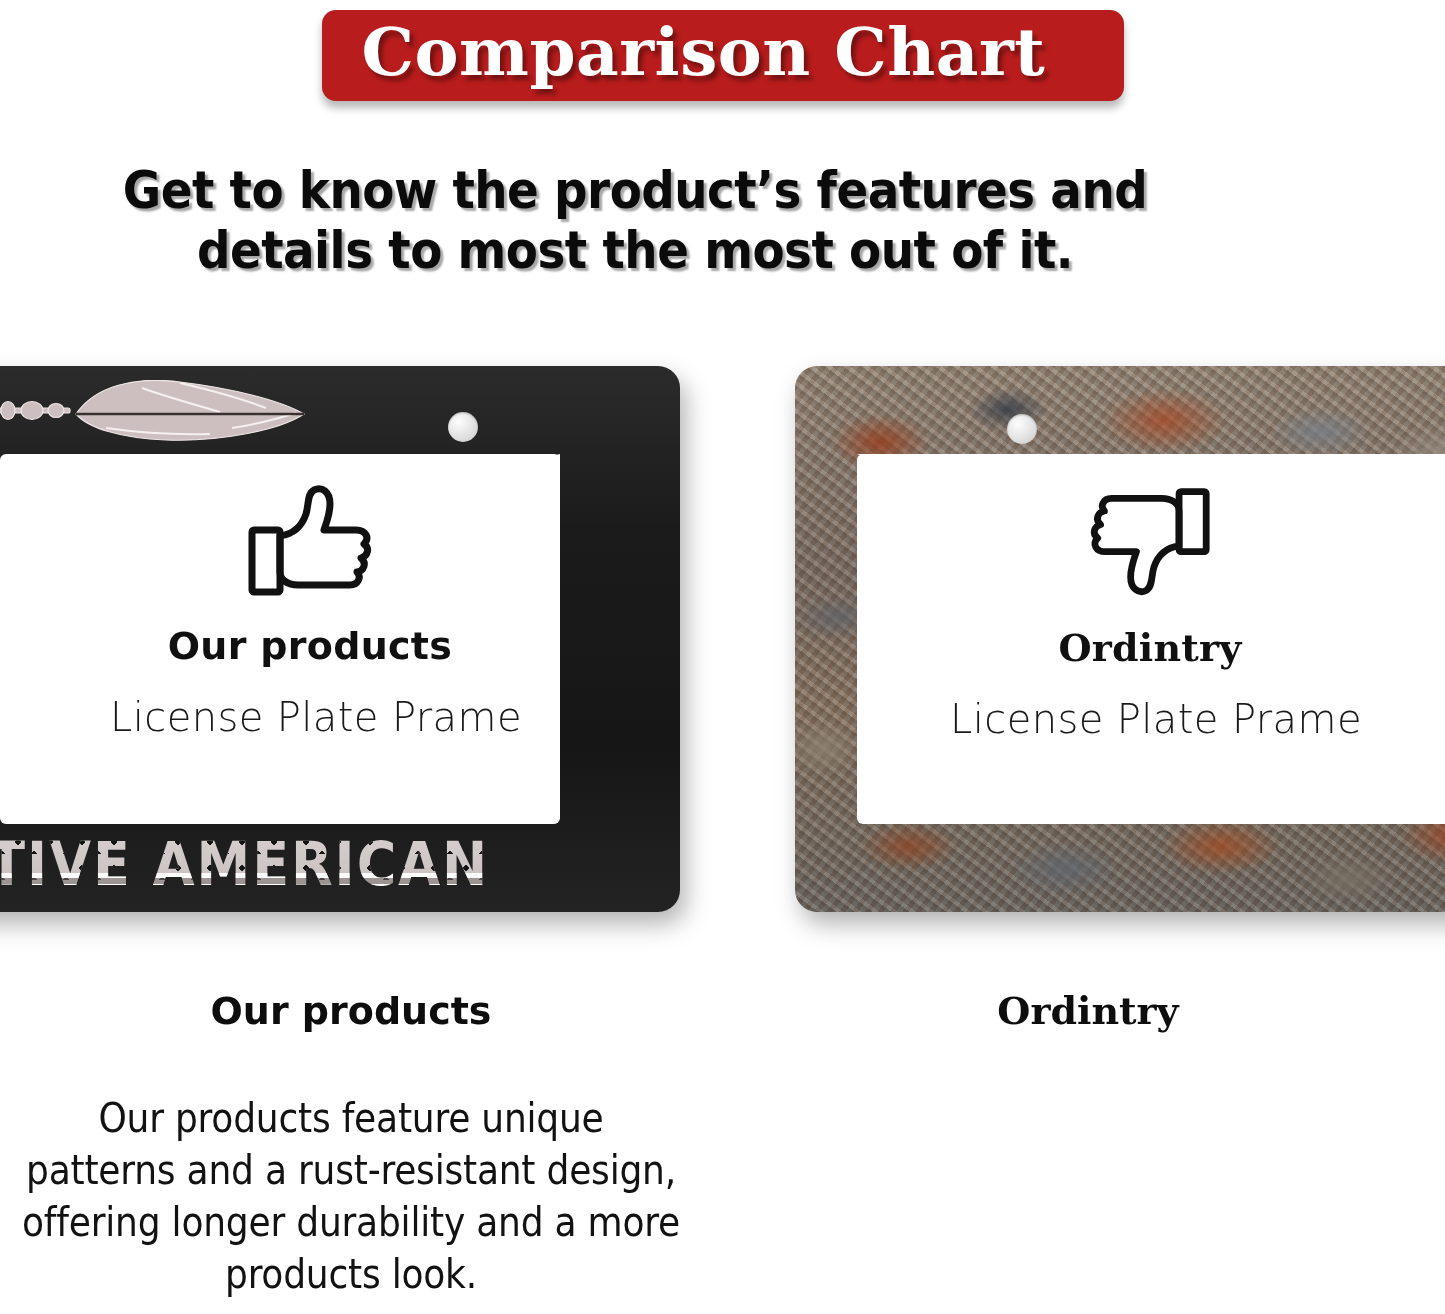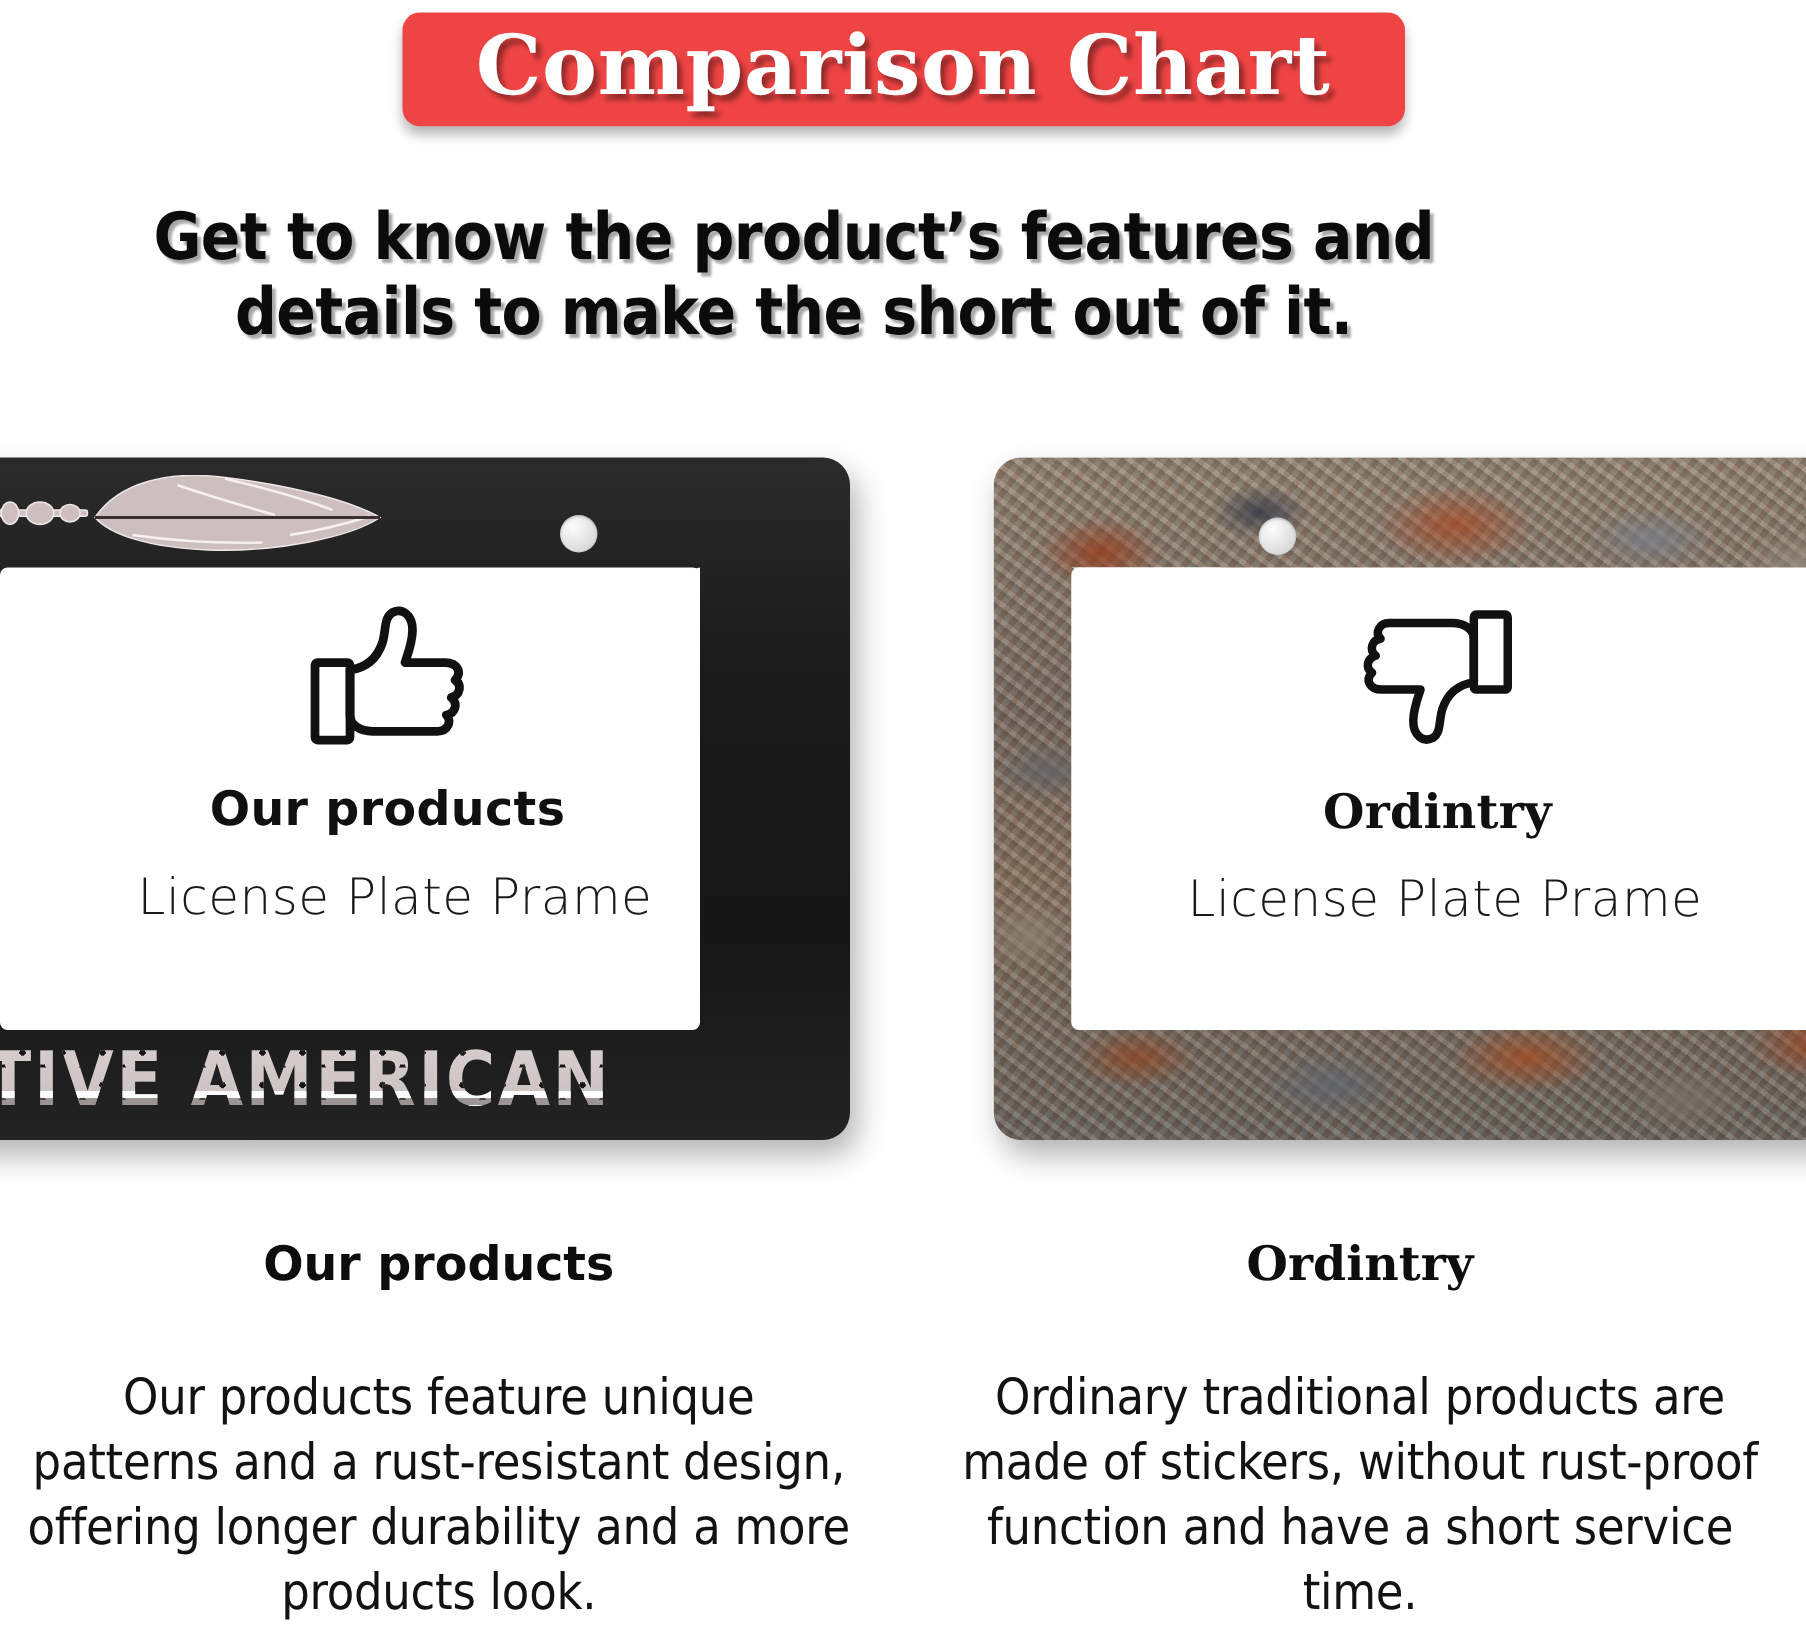--- a/index.html
+++ b/index.html
@@ -10,25 +10,25 @@
     overflow:hidden;
     position:relative;
   }
 
   
   .banner-wrap{
     position:absolute;left:0;top:10px;width:1445px;
     display:flex;justify-content:center;
   }
   .banner{
-    background:#ef4444;
+    background:#b91c1c;
     border-radius:14px;
     padding:6px 40px 12px 40px;
     min-width:722px;
-    text-align:center;
+    text-align:left;
     box-shadow:0 7px 9px rgba(0,0,0,.28);
   }
   .banner-title{
     font-family:"DejaVu Serif","Liberation Serif",serif;
     font-weight:bold;
     font-size:66px;
     line-height:1.1;
     color:#ffffff;
     letter-spacing:.5px;
     text-shadow:4px 5px 4px rgba(0,0,0,.38);
@@ -211,21 +211,21 @@
 <body>
 
 <div class="banner-wrap">
   <div class="banner">
     <div class="banner-title">Comparison Chart</div>
   </div>
 </div>
 
 <div class="subtitle">
   <span>Get to know the product’s features and</span>
-  <span>details to make the short out of it.</span>
+  <span>details to most the most out of it.</span>
 </div>
 
 <div class="frames">
 
   <div class="frame frame-left">
     <div class="plate-window"></div>
     <div class="chamfer"></div>
     <div class="hole"></div>
 
     <div class="feather-art">
@@ -291,15 +291,14 @@
 
 </div>
 
 <div class="bottom">
   <div class="col col-left">
     <div class="col-head sans">Our products</div>
     <div class="col-body">Our products feature unique patterns and a rust-resistant design, offering longer durability and a more products look.</div>
   </div>
   <div class="col col-right">
     <div class="col-head serif">Ordintry</div>
-    <div class="col-body">Ordinary traditional products are made of stickers, without rust-proof function and have a short service time.</div>
   </div>
 </div>
 
 </body></html>

